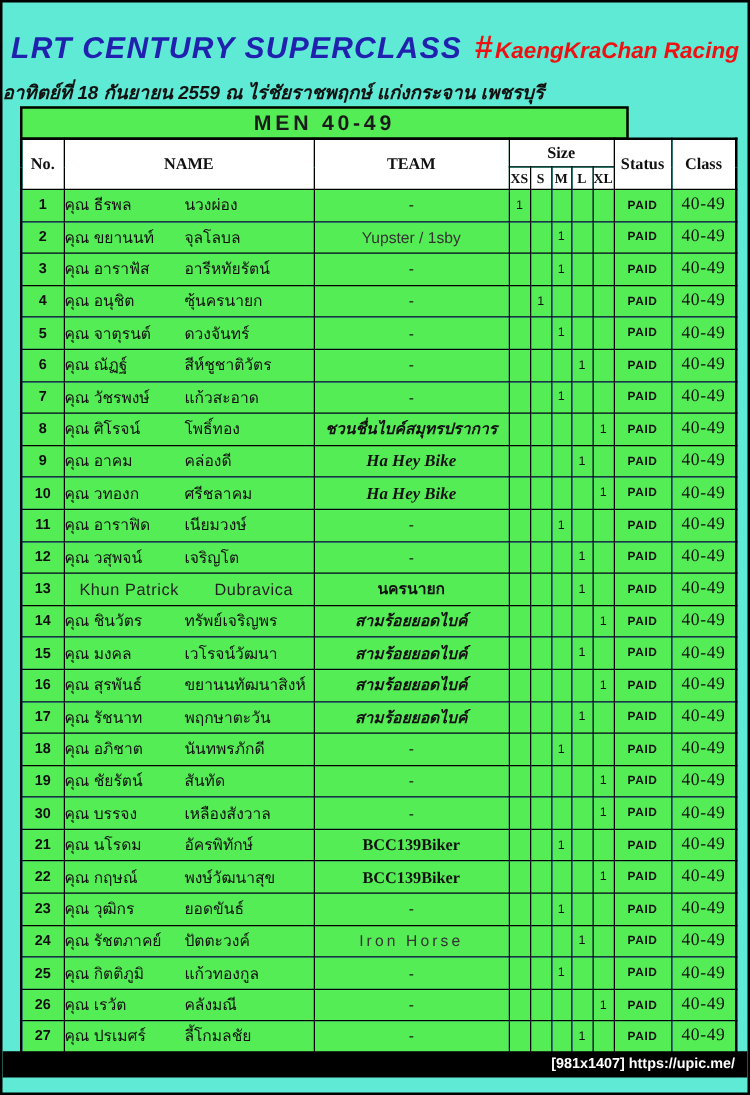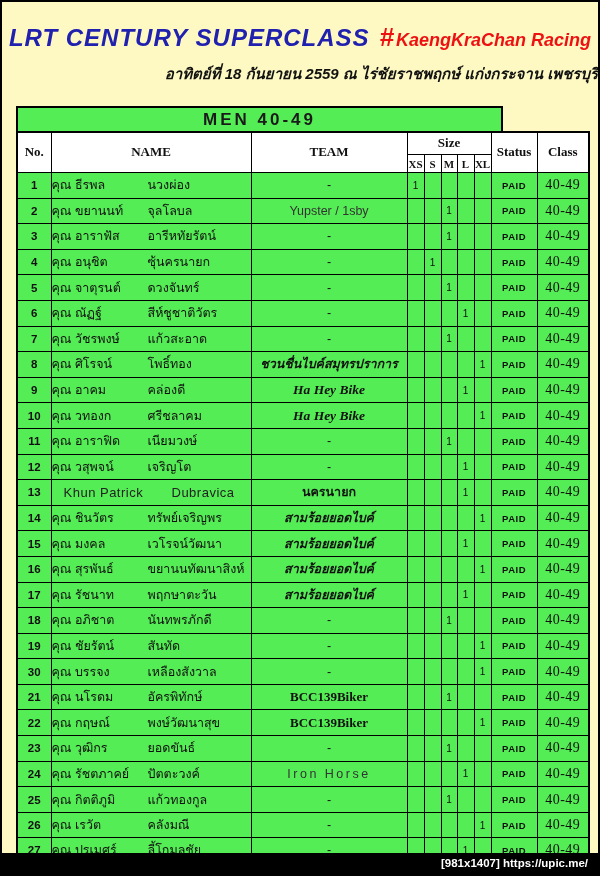--- a/index.html
+++ b/index.html
@@ -1,30 +1,30 @@
 <!DOCTYPE html>
 <html><head>
 <meta charset="utf-8">
 <style>
   html,body{margin:0;padding:0;background:#666;}
   .page{
-    position:relative; width:600px; height:876px; background:#fef9c3;
+    position:relative; width:600px; height:876px; background:#5eead4;
     border:2px solid #000; box-sizing:border-box; overflow:hidden;
     font-family:"Liberation Sans", sans-serif;
   }
   
   .titlebar{ text-align:center; margin-top:20px; white-space:nowrap;
     font-style:italic; font-weight:bold; }
   .title-main{ font-size:24px; color:#2121af; letter-spacing:1px; }
   .title-hash{ font-size:26px; color:#ee1111; margin-left:10px; }
   .title-sub{ font-size:18px; color:#ee1111; margin-left:2px; }
-  .subtitle{ text-align:right; margin-top:9px; font-style:italic;
+  .subtitle{ text-align:left; margin-top:9px; font-style:italic;
     font-weight:600; font-size:15px; color:#111; }
   
-  .sheet{ position:absolute; left:14px; top:104px; width:487px; }
+  .sheet{ position:absolute; left:14px; top:83px; width:487px; }
   .band{
     box-sizing:border-box; border:2.5px solid #000; background:#55ed55;
     height:27px; text-align:center; font-weight:bold; font-size:17px;
     letter-spacing:3px; color:#1a1a1a; line-height:23px;
   }
   table.grid{ border-collapse:collapse; table-layout:fixed; width:572px;
     margin-top:-2.5px; }
   table.grid th, table.grid td{
     border:1.6px solid #000; padding:0; overflow:hidden; white-space:nowrap;
     box-sizing:border-box;
@@ -51,21 +51,21 @@
   .t-bold_italic_thai{ font-weight:bold; font-style:italic; }
   .t-serif_bold{ font-family:"Liberation Serif", serif; font-weight:bold;
     font-size:13px; }
   .t-serif_bold_italic{ font-family:"Liberation Serif", serif;
     font-weight:bold; font-style:italic; font-size:13.5px; }
   .t-casual{ color:#333; font-size:12.5px; }
   .t-casual_spaced{ color:#333; font-size:12.5px; letter-spacing:2.5px; }
   .n-latin{ font-size:13px; letter-spacing:.5px; color:#222;padding-left:12px; }
   
   .footerbar{
-    position:absolute; left:0; right:0; bottom:0; height:21px; background:#000;
+    position:absolute; left:0; right:0; bottom:12px; height:21px; background:#000;
     color:#fff; text-align:right; font-size:11.5px; line-height:20px;
     padding-right:10px; font-weight:bold;
   }
 </style>
 </head>
 <body>
 
 <div class="page">
 
   <div class="titlebar">

